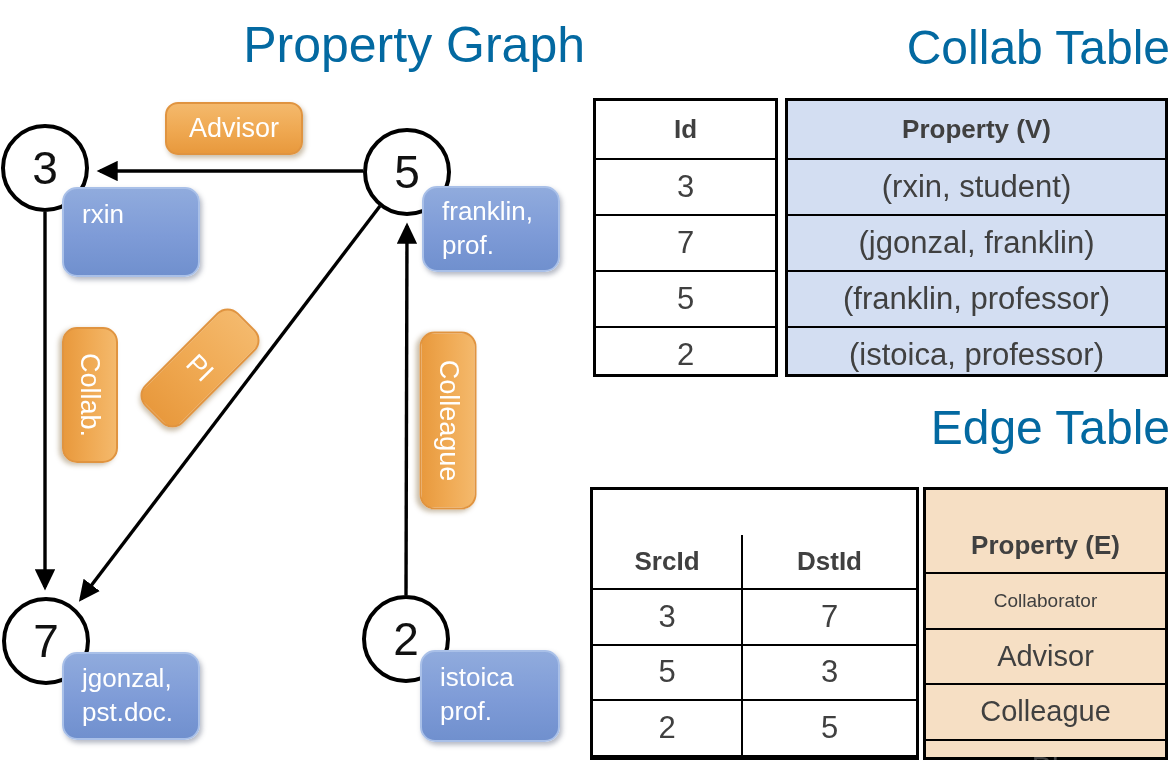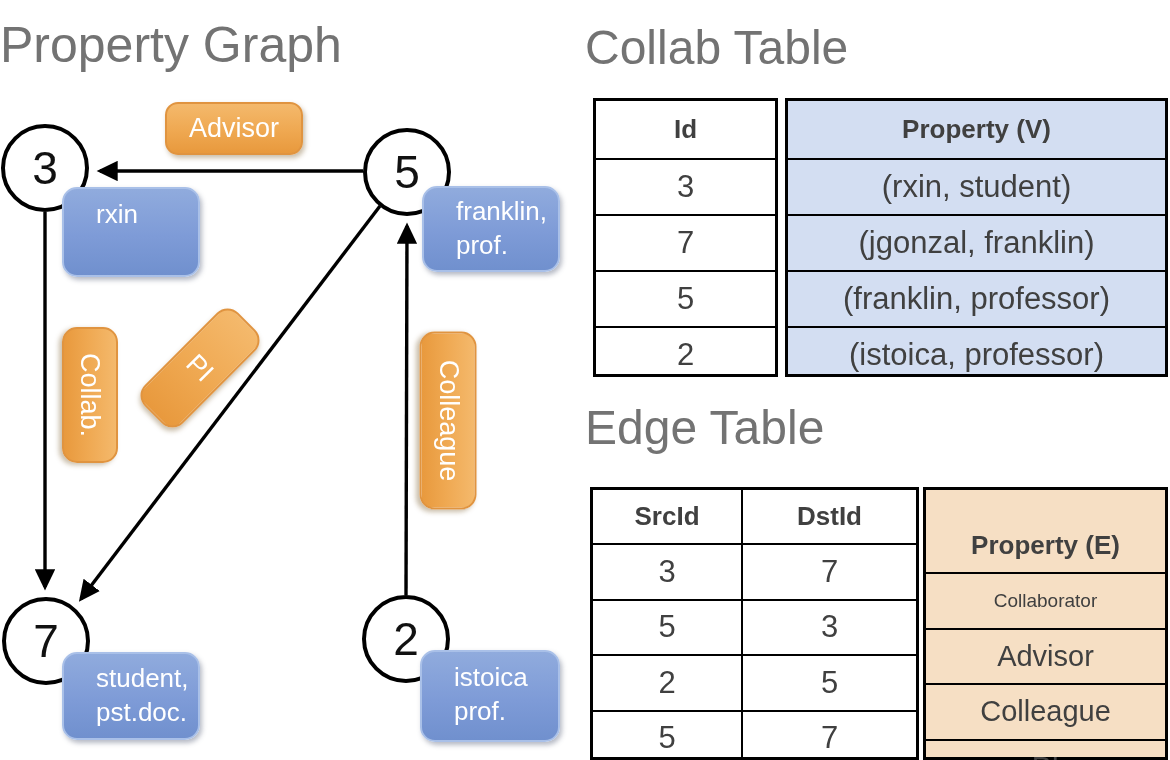--- a/index.html
+++ b/index.html
@@ -3,38 +3,38 @@
 <meta charset="utf-8">
 <style>
   html,body{margin:0;padding:0;background:#ffffff;}
   #stage{
     position:relative;width:1170px;height:760px;background:#ffffff;overflow:hidden;
     font-family:"Liberation Sans", sans-serif;color:#151515;
   }
   .abs{position:absolute;}
   
   .big-title{
-    position:absolute;text-align:left;font-weight:300;color:#737373;
+    position:absolute;text-align:right;font-weight:300;color:#0369a1;
     font-size:48px;letter-spacing:0px;white-space:nowrap;
   }
   
   .node{
     position:absolute;width:88px;height:88px;border-radius:50%;
     background:#ffffff;border:4px solid #000;box-sizing:border-box;
     display:flex;align-items:center;justify-content:center;
     font-size:46px;font-weight:300;color:#111;
   }
   
   .vbox{
     position:absolute;border-radius:15px;box-sizing:border-box;
     background:linear-gradient(180deg,#90ABDD 0%,#7E9BD7 55%,#7090CE 100%);
     border:2px solid #A9C0E8;
     box-shadow:2px 3px 5px rgba(90,100,125,.45);
     color:#fff;font-size:26px;line-height:34px;
-    padding:8px 0 0 32px;
+    padding:8px 0 0 18px;
   }
   
   .ebox{
     position:absolute;border-radius:13px;box-sizing:border-box;
     background:linear-gradient(180deg,#F4B96C 0%,#EFA851 55%,#E8993D 100%);
     border:2px solid #E09440;
     box-shadow:2px 3px 5px rgba(120,90,40,.40);
     color:#fff;font-size:27px;
     display:flex;align-items:center;justify-content:center;
     white-space:nowrap;
@@ -94,21 +94,21 @@
   </div>
 
   <div class="vbox" style="left:62px;top:187px;width:138px;height:90px;">
     <div>rxin</div>
   </div>
   <div class="vbox" style="left:422px;top:186px;width:138px;height:86px;padding-top:6px;">
     <div>franklin,</div>
     <div>prof.</div>
   </div>
   <div class="vbox" style="left:62px;top:652px;width:138px;height:88px;padding-top:7px;">
-    <div>student,</div>
+    <div>jgonzal,</div>
     <div>pst.doc.</div>
   </div>
   <div class="vbox" style="left:420px;top:650px;width:140px;height:92px;">
     <div>istoica</div>
     <div>prof.</div>
   </div>
 
   <div class="ebox" style="left:165px;top:102px;width:138px;height:53px;">
     <span>Advisor</span>
   </div>
@@ -131,21 +131,21 @@
   </div>
   <div class="subtable blue-bg" style="left:785px;top:98px;width:383px;height:279px;">
     <div class="trow hdr" style="height:57px;">Property (V)</div>
     <div class="trow" style="height:54px;">(rxin, student)</div>
     <div class="trow" style="height:54px;">(jgonzal, franklin)</div>
     <div class="trow" style="height:54px;">(franklin, professor)</div>
     <div class="trow" style="height:54px;">(istoica, professor)</div>
   </div>
 
   <div class="subtable twocol" style="left:590px;top:487px;width:329px;height:273px;">
-    <div class="trow hdr" style="height:53px;">
+    <div class="trow hdr" style="height:53px;margin-top:45px;">
       <div style="width:150px;">SrcId</div>
       <div style="width:173px;">DstId</div>
     </div>
     <div class="trow" style="height:53.5px;">
       <div style="width:150px;">3</div>
       <div style="width:173px;">7</div>
     </div>
     <div class="trow" style="height:53.5px;">
       <div style="width:150px;">5</div>
       <div style="width:173px;">3</div>

